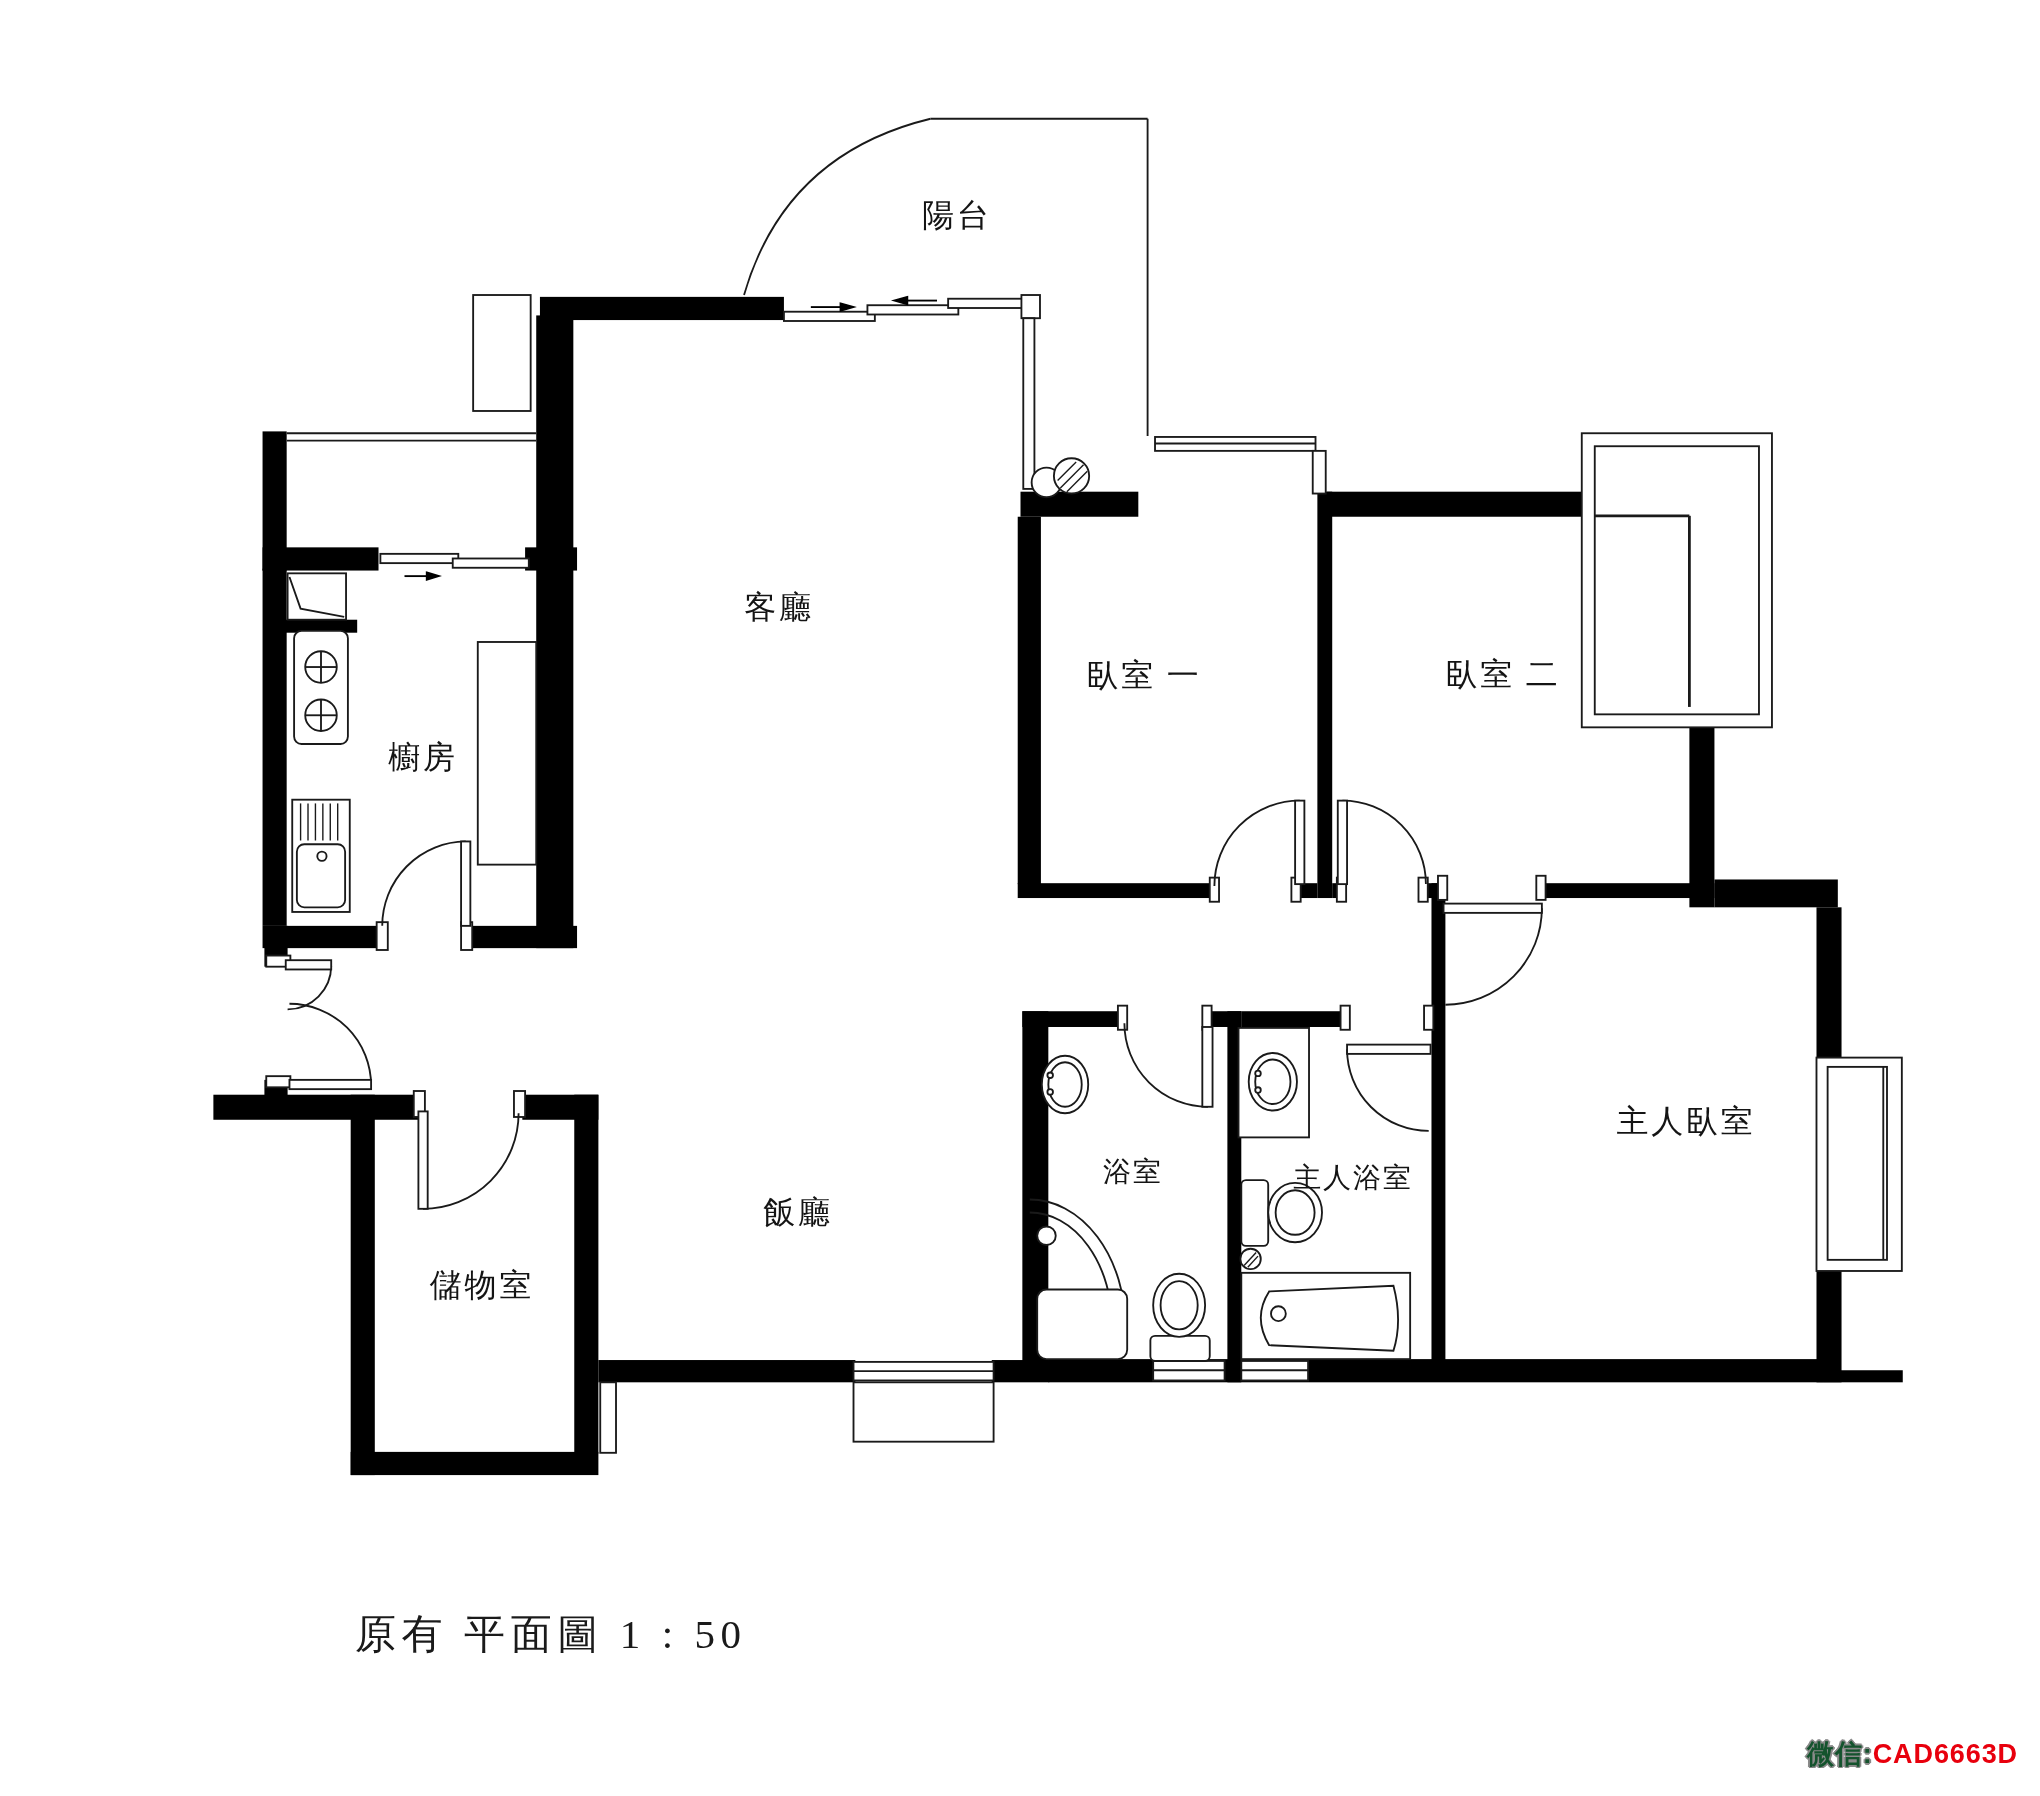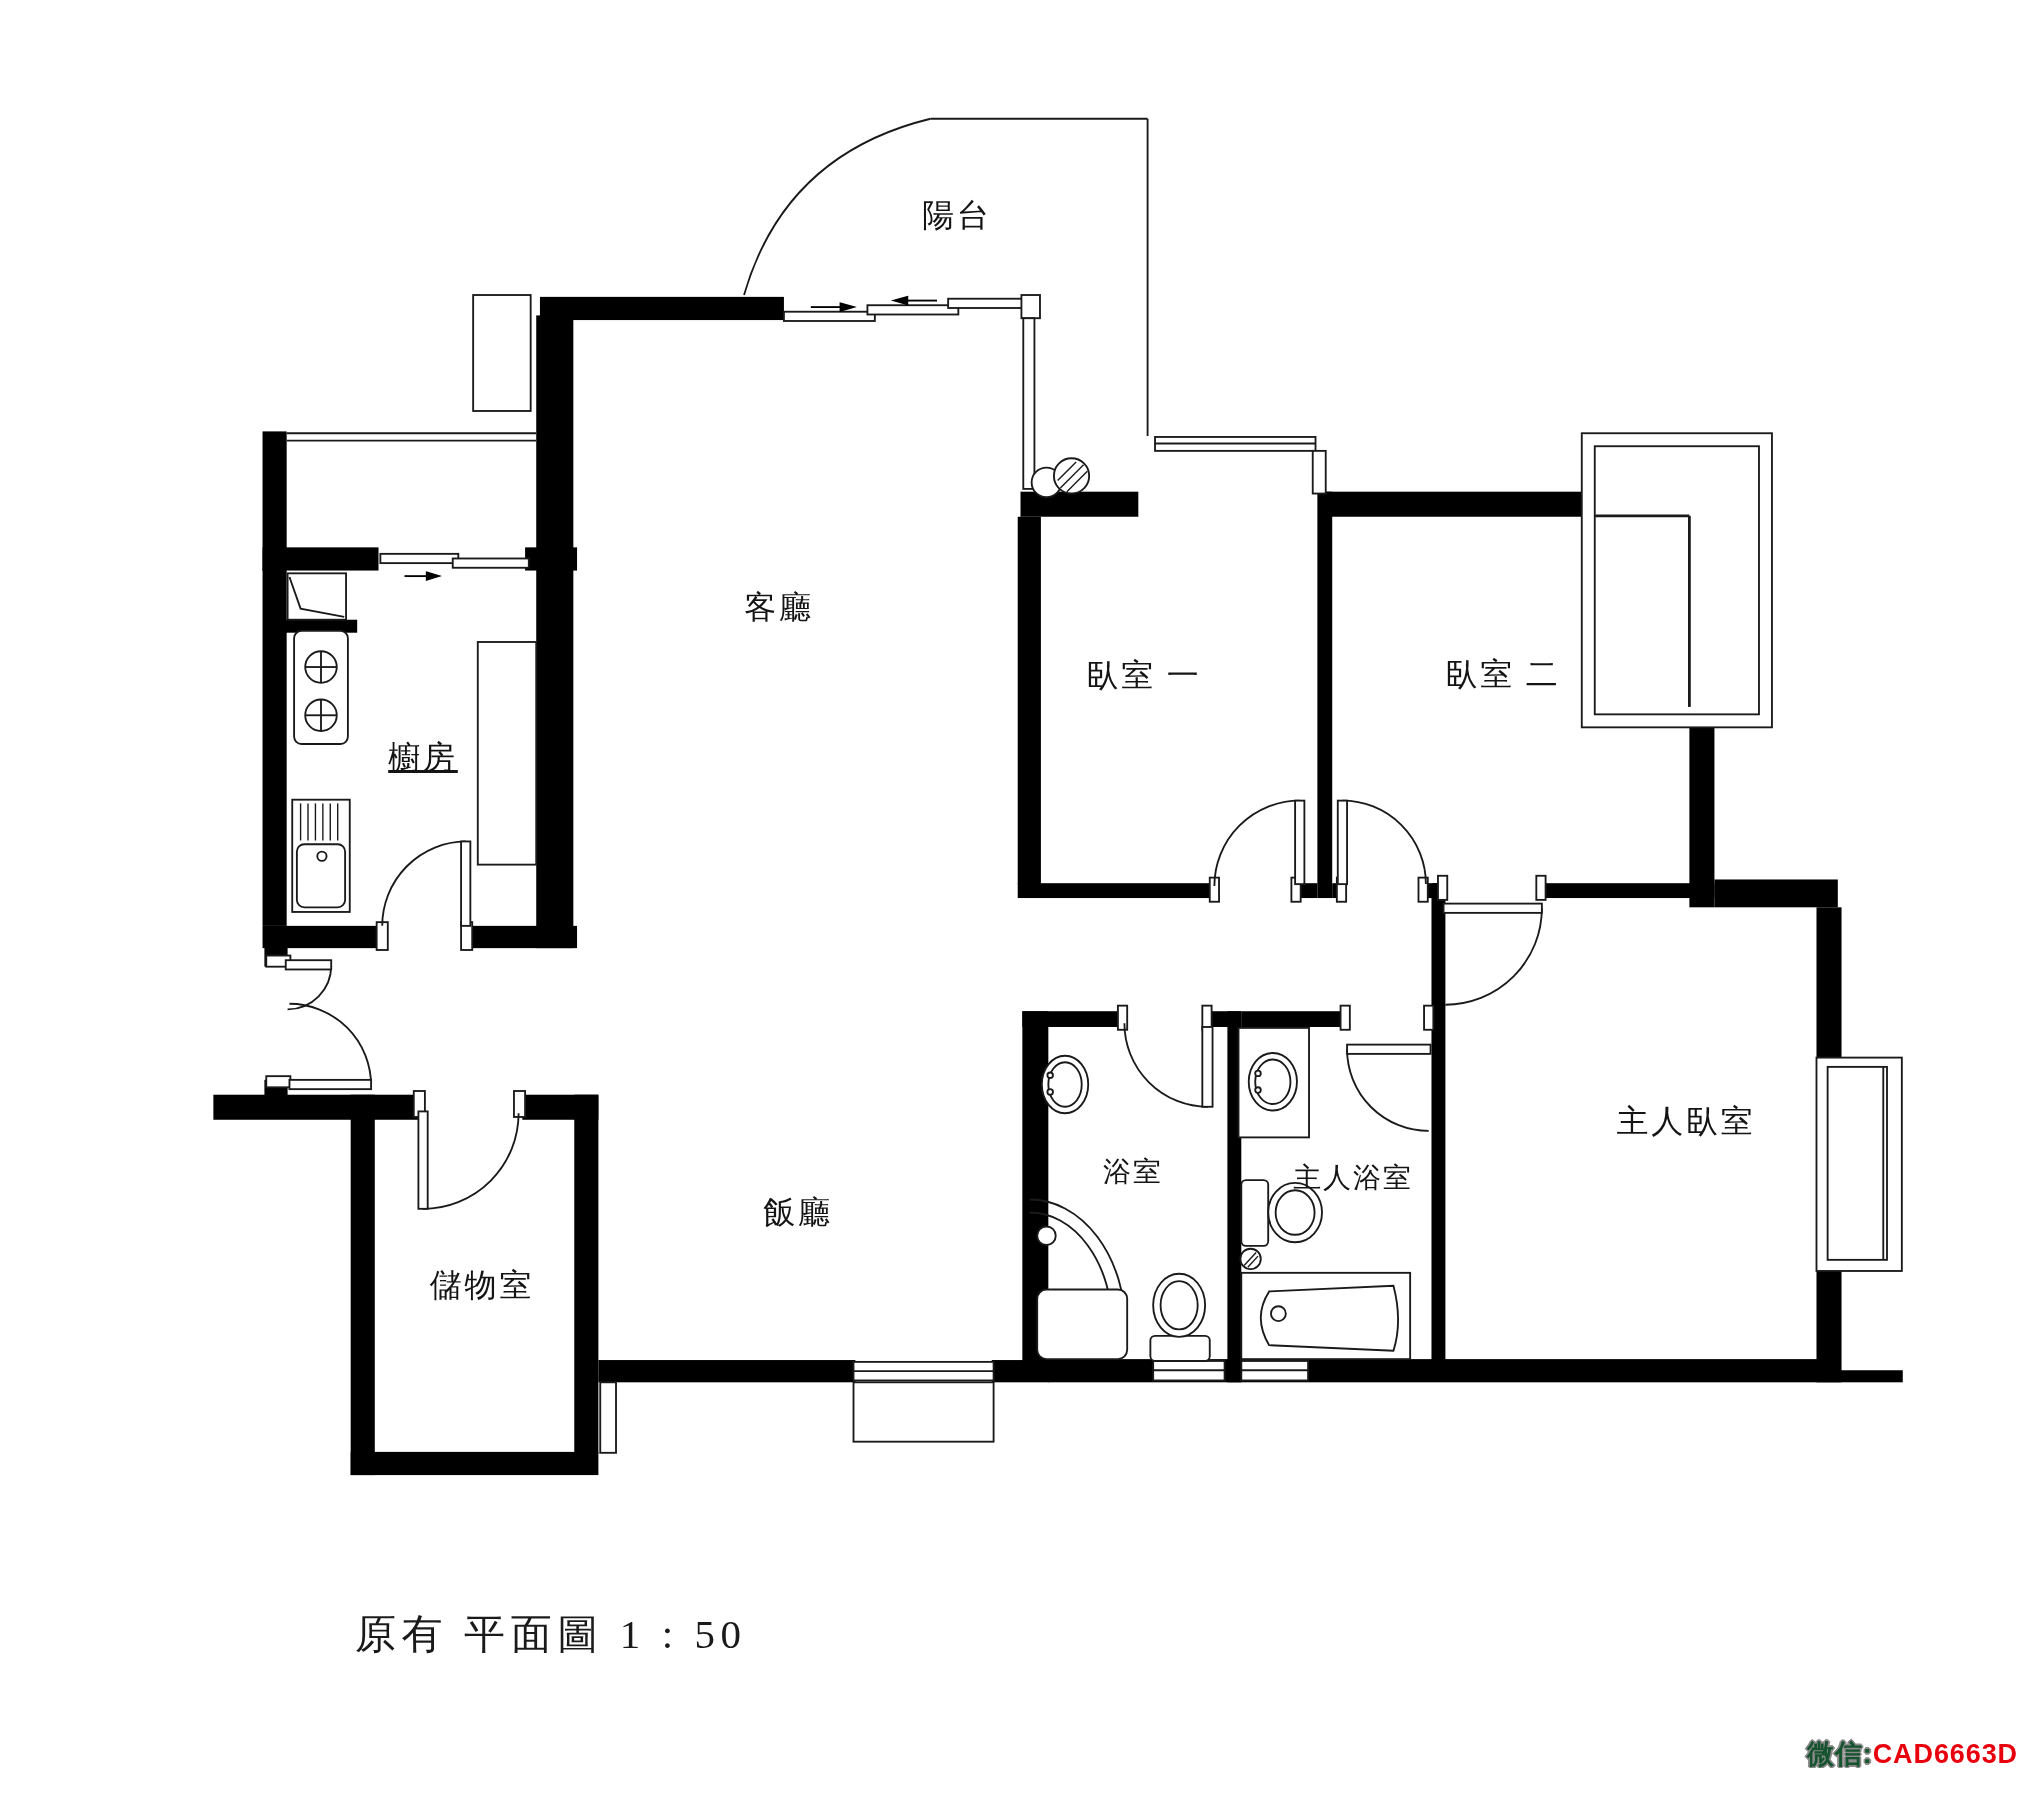--- a/index.html
+++ b/index.html
@@ -236,21 +236,21 @@
     <rect x="1338" y="1372" width="182" height="93"></rect>
     <path d="M 1368 1392 L 1502 1386 Q 1512 1424 1502 1456 L 1368 1450 Q 1350 1420 1368 1392 Z" fill="none"></path>
     <circle cx="1378" cy="1416" r="8"></circle>
   </g>
 </svg>
 
   <div class="lbl" style="left:957px;top:216px;">陽台</div>
   <div class="lbl" style="left:779px;top:608px;">客廳</div>
   <div class="lbl" style="left:1144px;top:676px;">臥室 一</div>
   <div class="lbl" style="left:1503px;top:675px;">臥室 二</div>
-  <div class="lbl" style="left:423px;top:758px;text-decoration:underline;">櫥房</div>
+  <div class="lbl" style="left:423px;top:758px;">櫥房</div>
   <div class="lbl small" style="left:1133px;top:1172px;">浴室</div>
   <div class="lbl small" style="left:1353px;top:1178px;">主人浴室</div>
   <div class="lbl" style="left:1650px;top:1122px;margin-left:36px;">主人臥室</div>
   <div class="lbl" style="left:798px;top:1213px;">飯廳</div>
   <div class="lbl" style="left:482px;top:1286px;">儲物室</div>
 
   <div class="title">原有 平面圖  1 : 50</div>
   <div class="watermark">
     <span class="wm-prefix">微信:</span><span class="wm-code">CAD6663D</span>
   </div>

